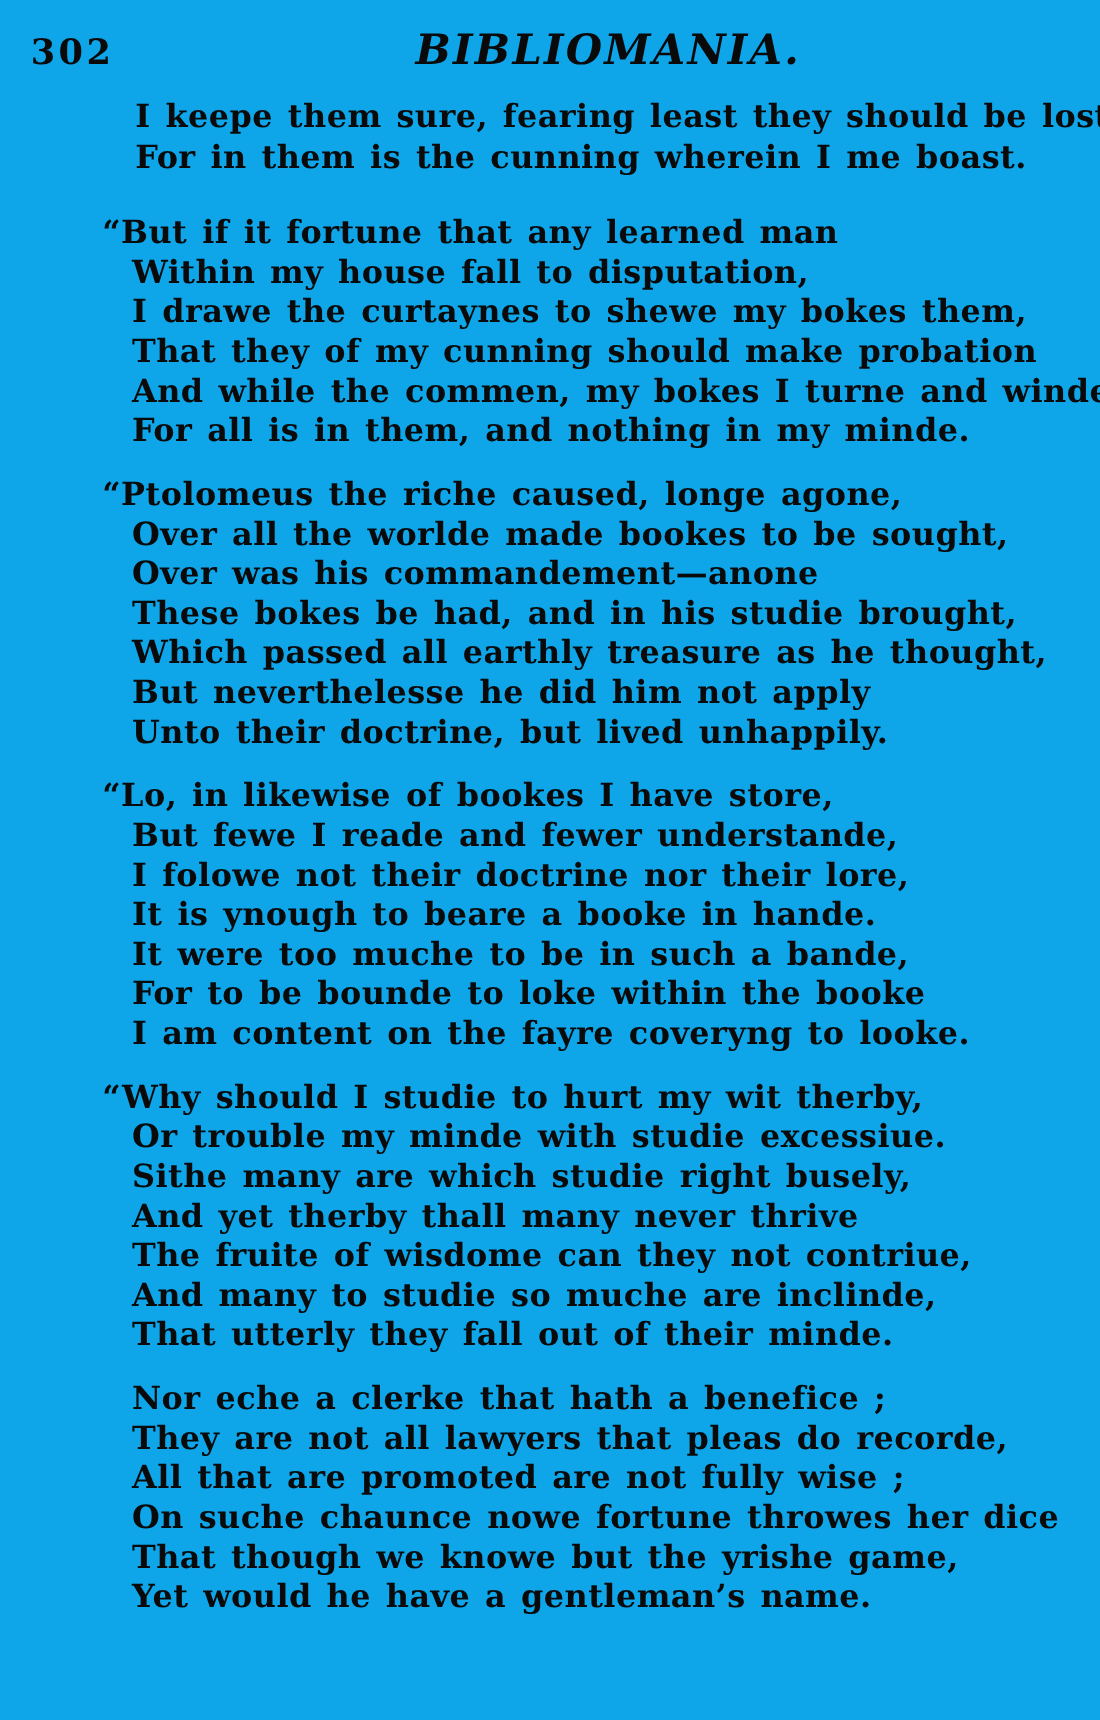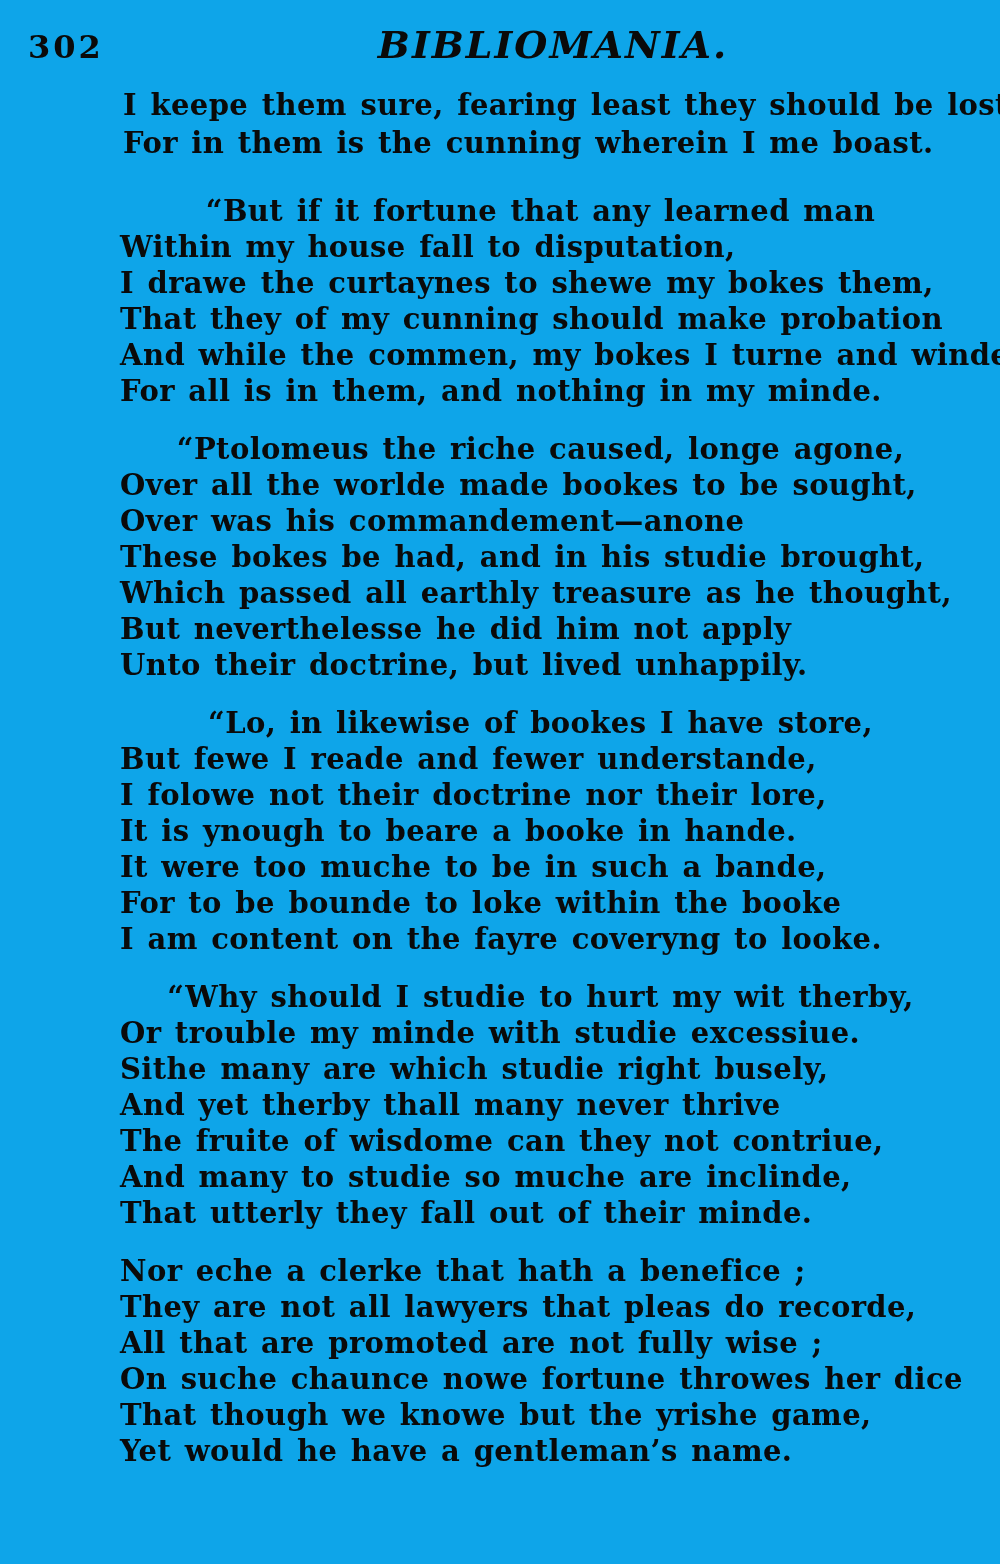--- a/index.html
+++ b/index.html
@@ -61,21 +61,20 @@
     line-height: 38px;
     margin-bottom: 31px;
     padding-left: 3px;
   }
   .line {
     white-space: nowrap;
   }
   
   .line.hang {
     text-indent: -27px;
-    text-align: center;
   }
 </style>
 </head>
 <body>
 
 <div class="book-page">
 
   <div class="running-header">
     <div class="page-number">302</div>
     <div class="page-title">BIBLIOMANIA.</div>

